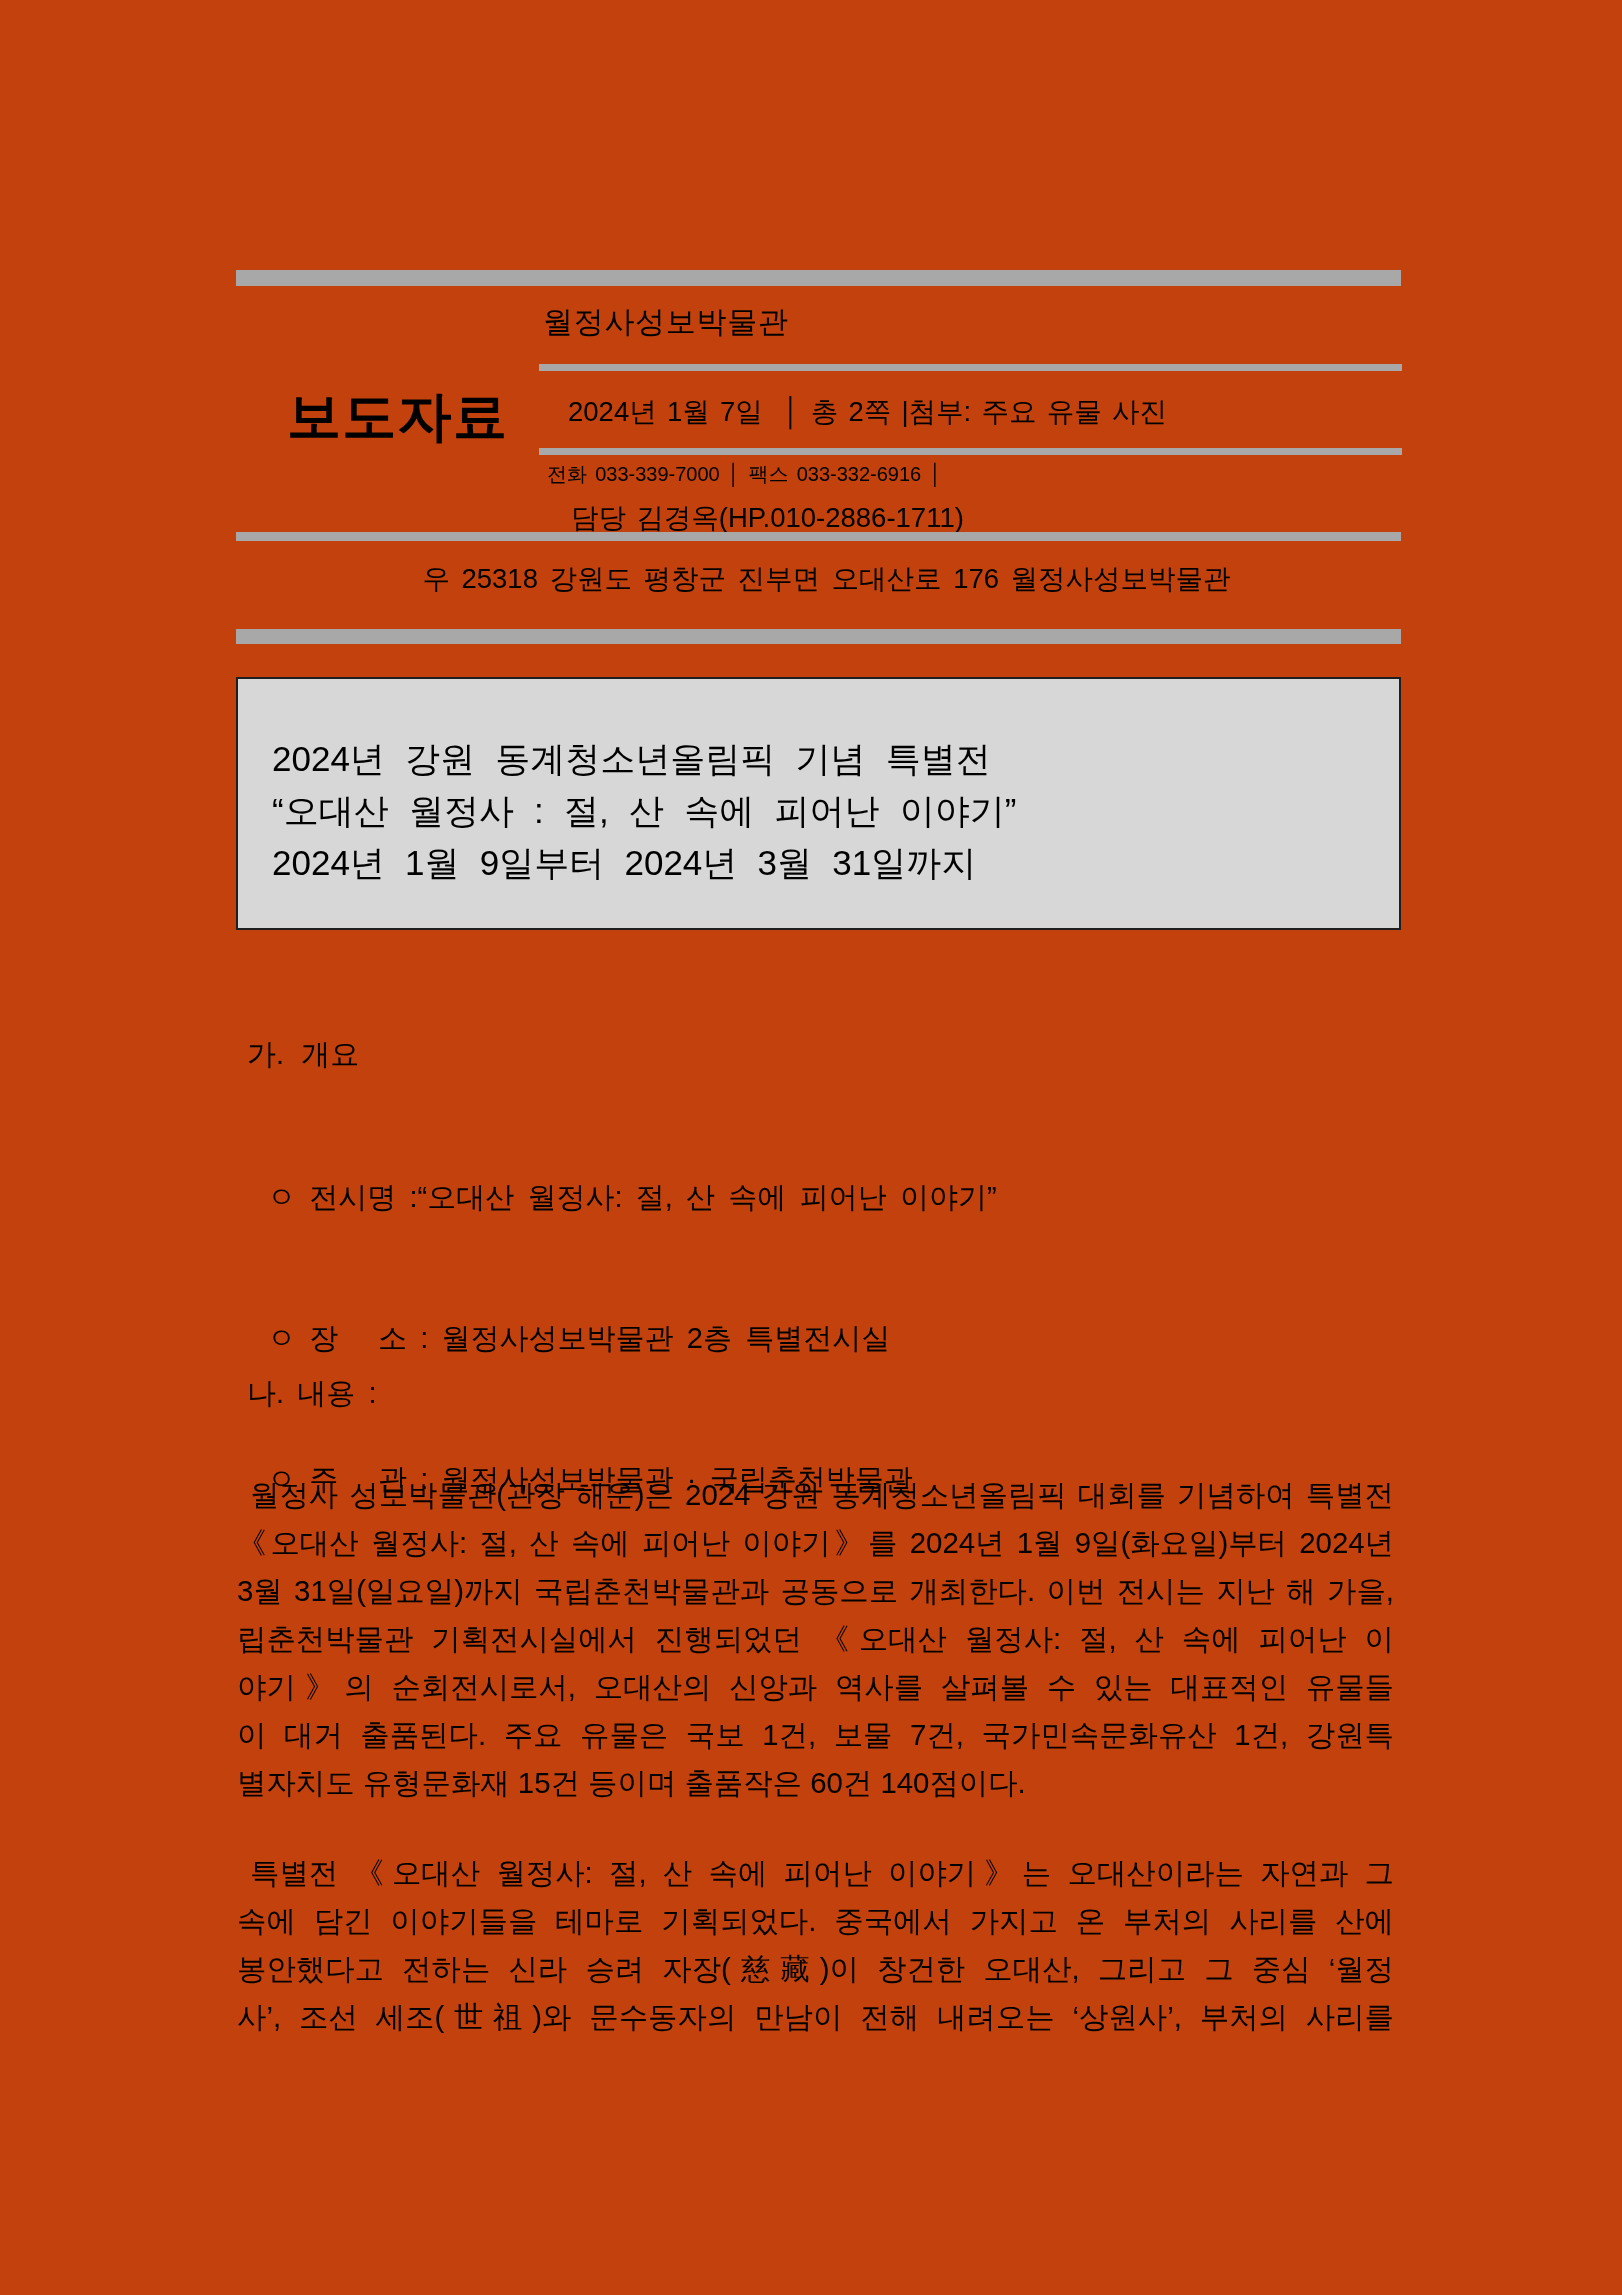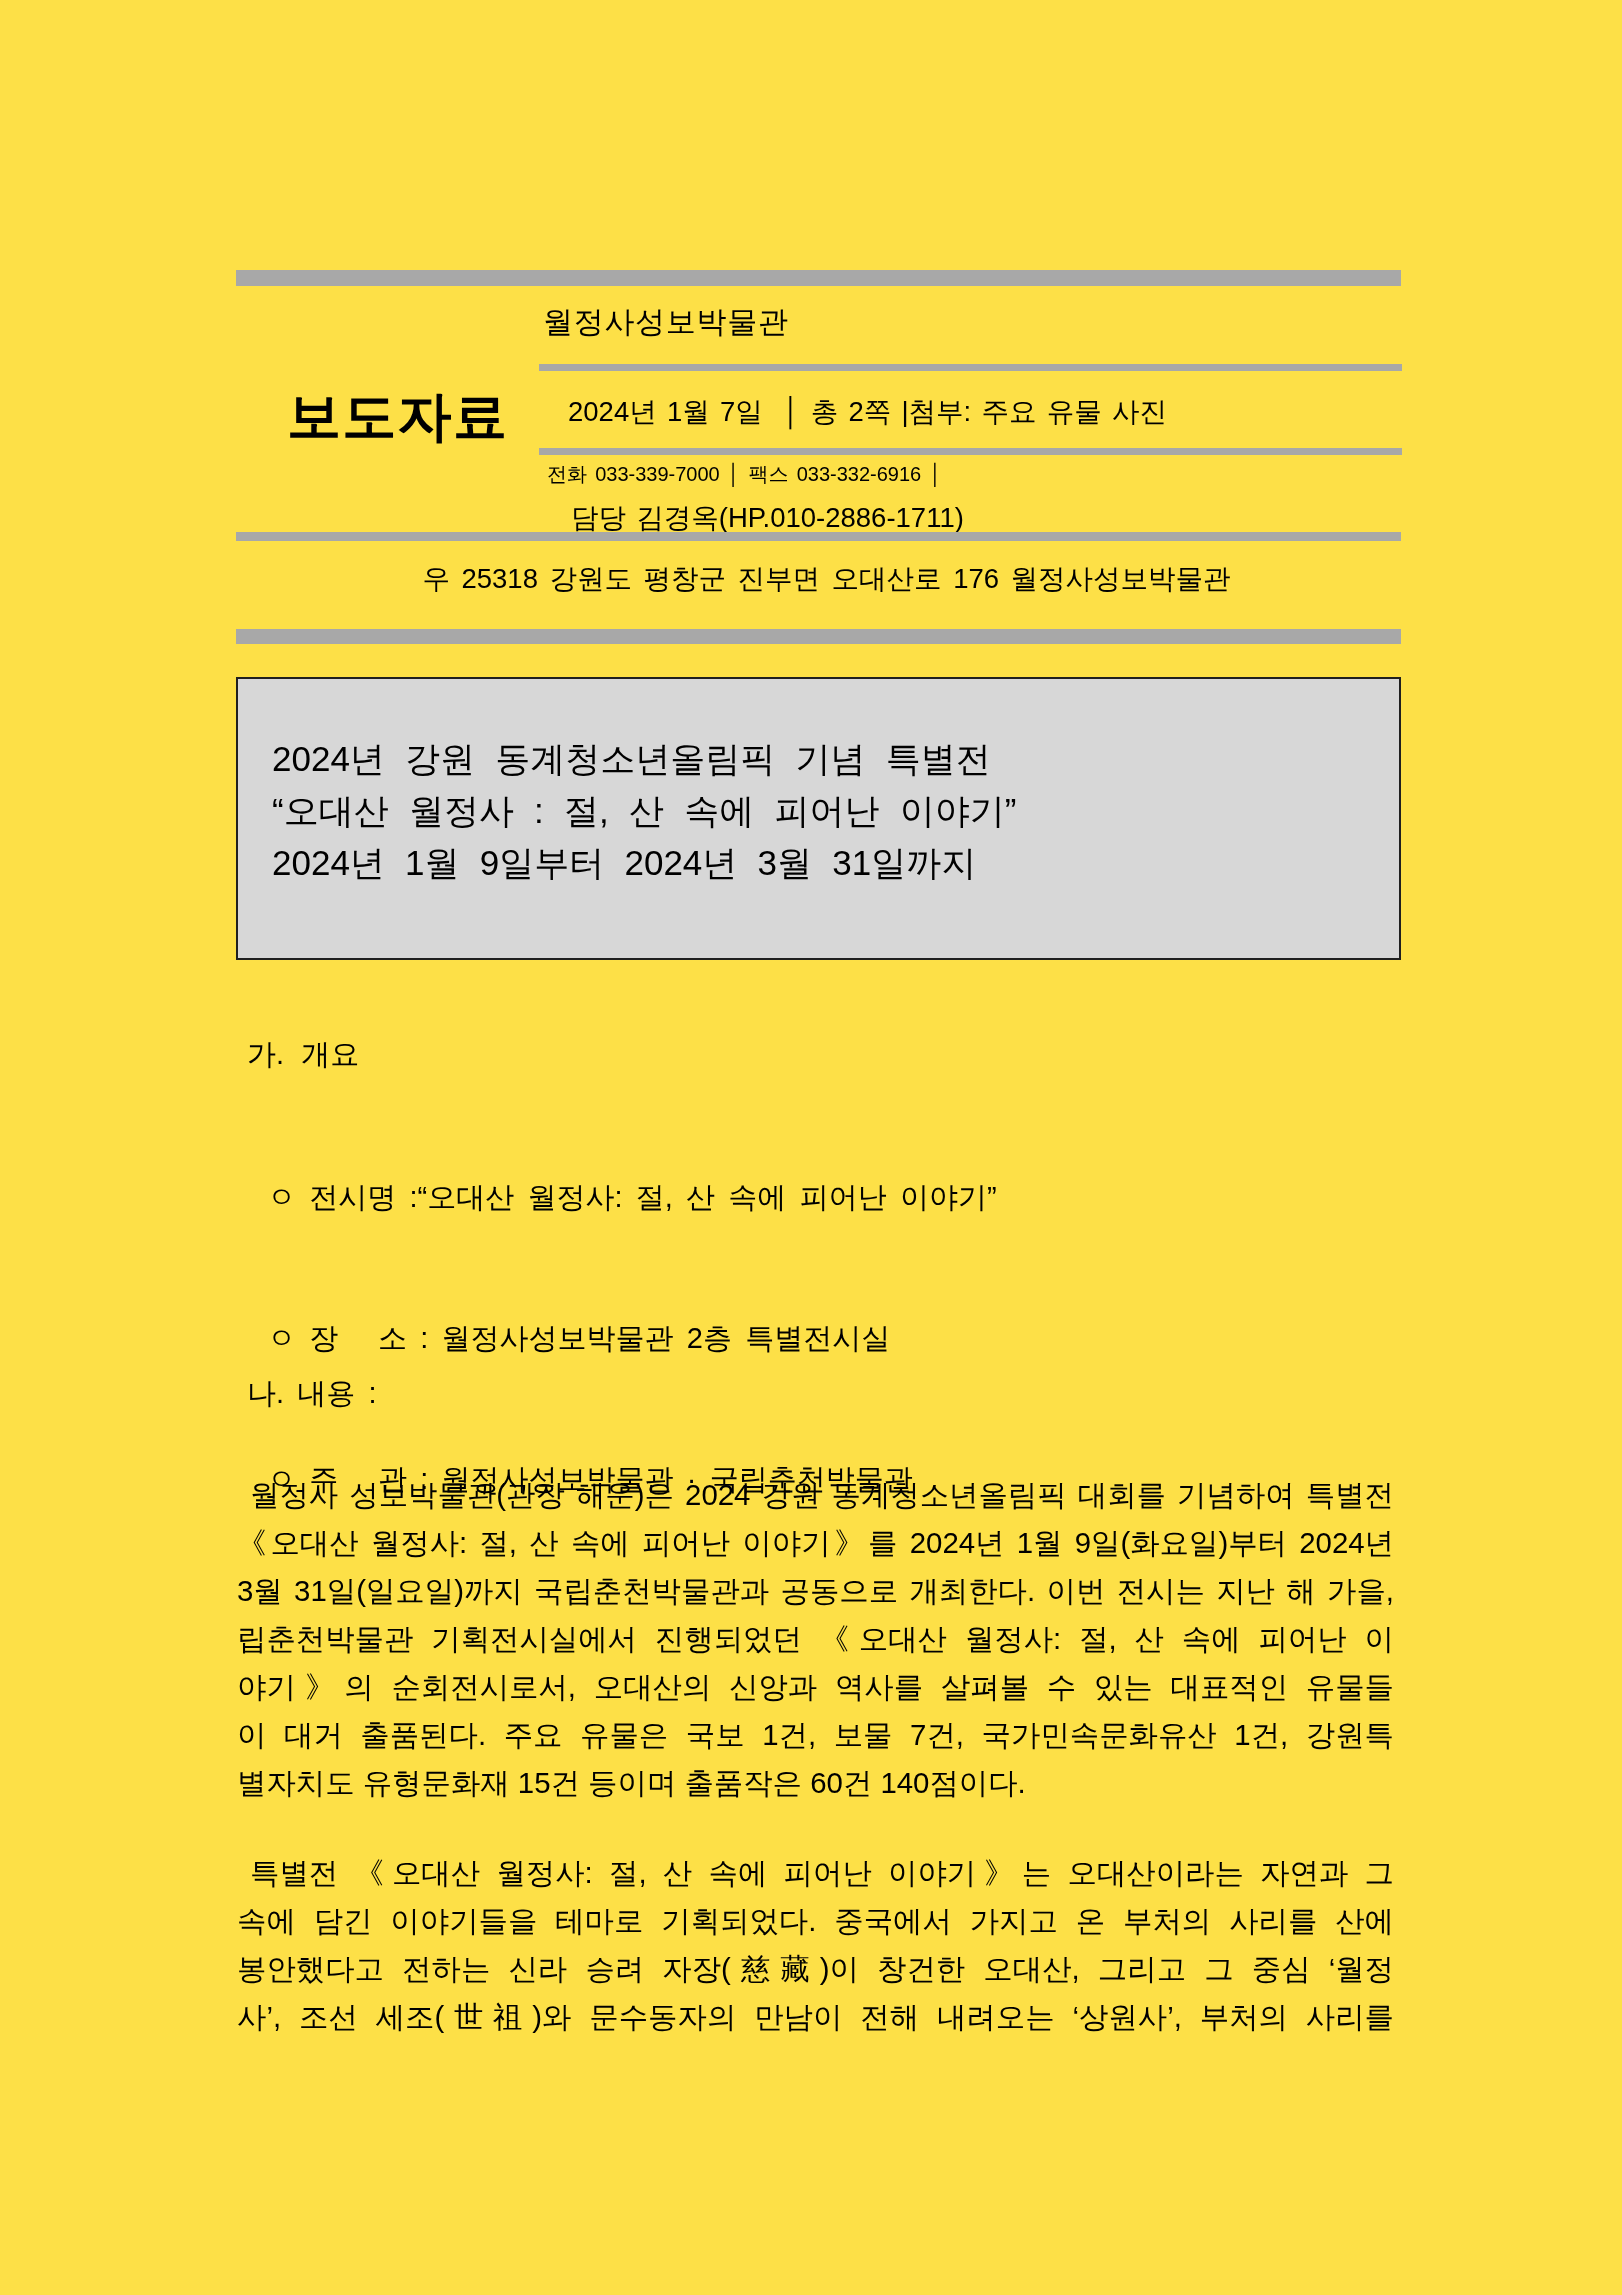--- a/index.html
+++ b/index.html
@@ -4,21 +4,21 @@
 <style>
   html, body {
     margin: 0;
     padding: 0;
     background: #ffffff;
   }
   .page {
     position: relative;
     width: 1623px;
     height: 2295px;
-    background: #fde047;
+    background: #c2410c;
     font-family: "Liberation Sans", sans-serif;
     color: #000000;
     overflow: hidden;
   }
   .abs { position: absolute; white-space: pre-wrap; }
   .bar {
     position: absolute;
     background: #a8a8a8;
   }
   
@@ -30,21 +30,21 @@
   .bar-mid-2      { left: 539px; top: 448px;  width: 863px; height: 6.5px; }
   .phone-line     { left: 547px; top: 461px;  font-size: 20px; word-spacing: 2.6px; }
   .contact-line   { left: 571px; top: 500px;  font-size: 27.5px; word-spacing: 2.6px; }
   .bar-header-bot { left: 236px; top: 532px;  width: 1165px; height: 8.5px; }
   .address-line   { left: 244px; top: 561px;  width: 1165px; text-align: center; font-size: 27.5px; word-spacing: 3.9px; }
   .bar-address    { left: 236px; top: 629px;  width: 1165px; height: 15px; }
   
   .title-box {
     position: absolute;
     left: 236px; top: 677px;
-    width: 1165px; height: 283px;
+    width: 1165px; height: 253px;
     background: #d7d7d7;
     border: 2px solid #1f1f1f;
     box-sizing: border-box;
     padding: 54px 26px 0 34px;
   }
   .title-box .tline {
     font-size: 35px;
     line-height: 52px;
     word-spacing: 10.5px;
     white-space: pre-wrap;

